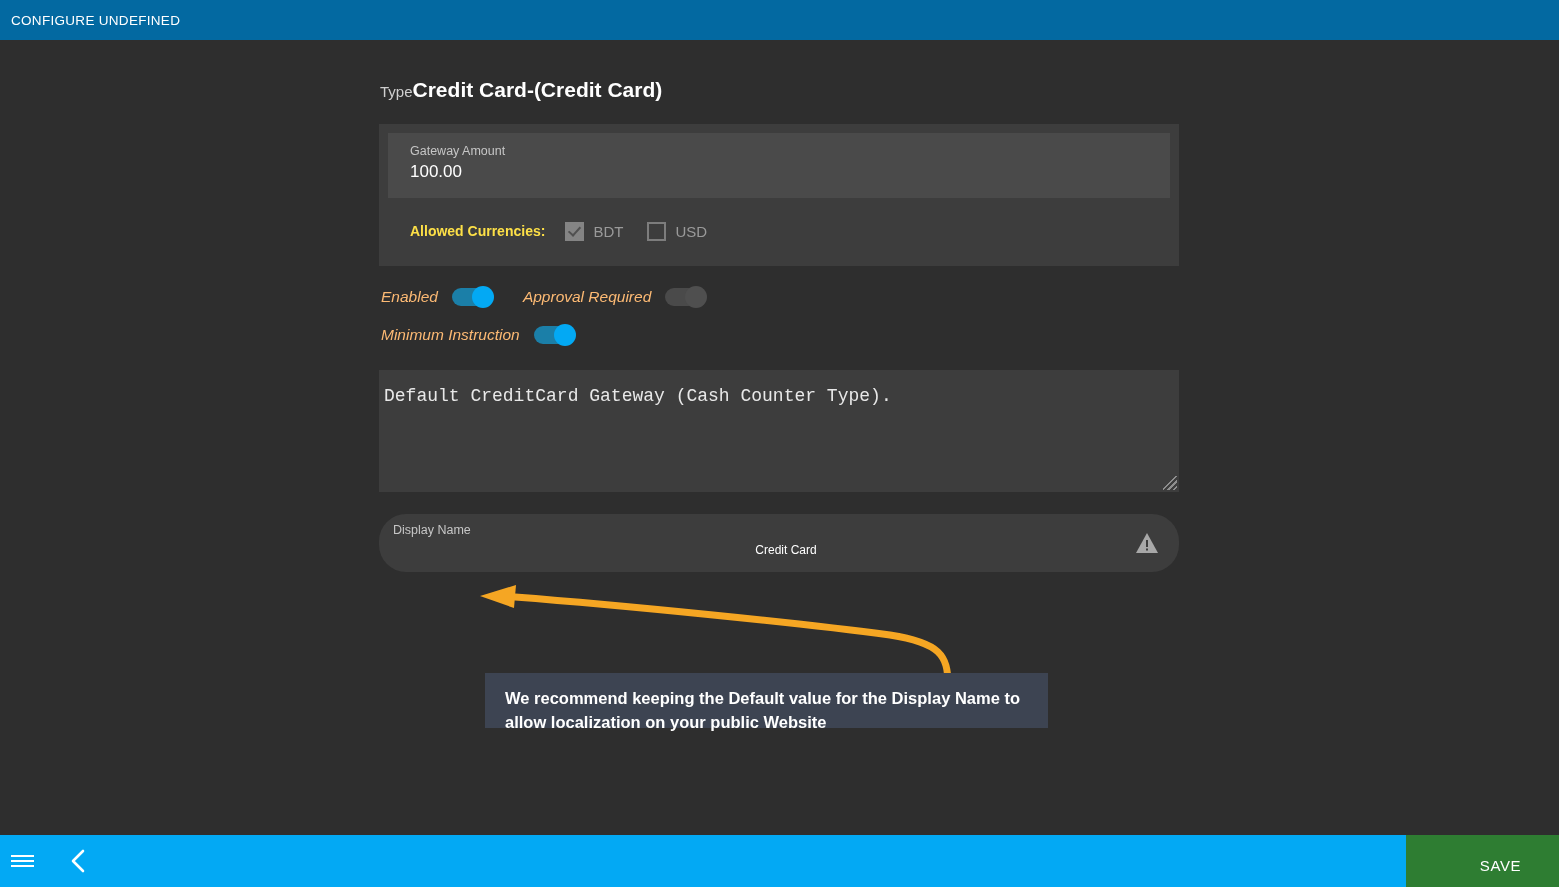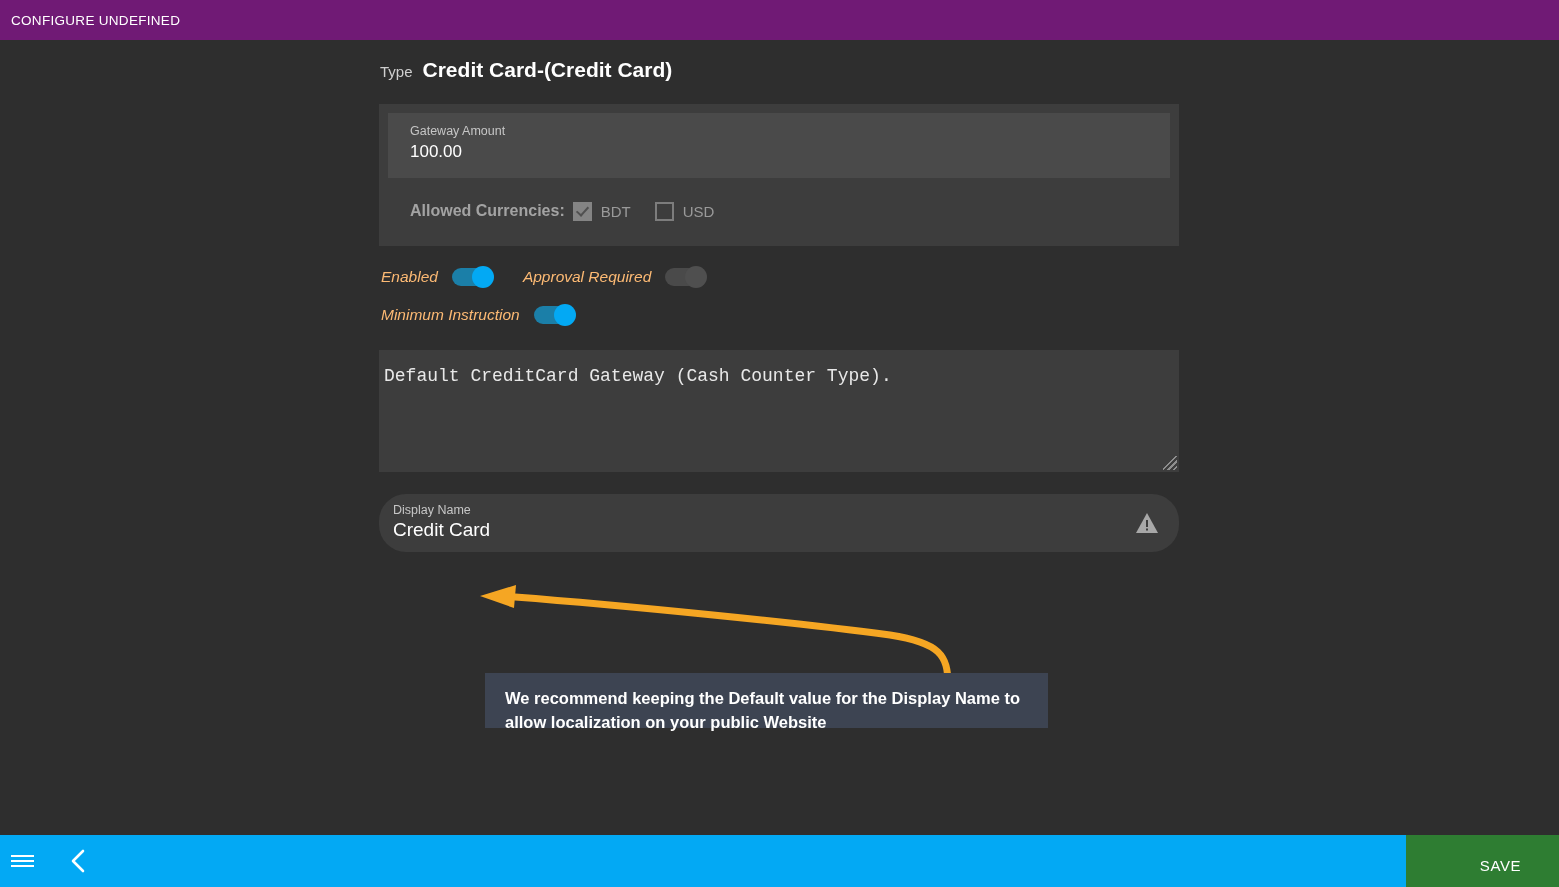--- a/index.html
+++ b/index.html
@@ -15,21 +15,21 @@
     position: relative;
     -webkit-font-smoothing: antialiased;
   }
 
   
   .topbar {
     position: absolute;
     top: 0; left: 0;
     width: 1559px;
     height: 40px;
-    background: #701a75;
+    background: #0369a1;
     display: flex;
     align-items: center;
   }
   .topbar-title {
     color: #ffffff;
     font-size: 13.5px;
     letter-spacing: 0.3px;
     padding-left: 11px;
     font-weight: 400;
   }
@@ -47,22 +47,22 @@
     position: absolute;
     left: 379px;
     top: 0;
     width: 800px;
   }
 
   
   .type-row {
     display: flex;
     align-items: baseline;
-    gap: 10px;
-    padding-top: 18px;
+    gap: 0;
+    padding-top: 38px;
     padding-left: 1px;
   }
   .type-label {
     color: #cfcfcf;
     font-size: 15px;
     font-weight: 400;
   }
   .type-value {
     color: #ffffff;
     font-size: 21px;
@@ -119,24 +119,24 @@
     justify-content: center;
   }
 
   .currencies-row {
     display: flex;
     align-items: center;
     height: 66px;
     padding-left: 22px;
   }
   .currencies-label {
-    color: #a3a3a3;
-    font-size: 16px;
+    color: #fde047;
+    font-size: 14px;
     font-weight: bold;
-    margin-right: 8px;
+    margin-right: 20px;
   }
   .cb-wrap {
     display: flex;
     align-items: center;
     margin-right: 24px;
   }
   .cb {
     width: 19px;
     height: 19px;
     box-sizing: border-box;
@@ -238,23 +238,24 @@
     position: relative;
     border-radius: 27px;
   }
   .dn-label {
     color: #c6c6c6;
     font-size: 12.5px;
     line-height: 14px;
   }
   .dn-value {
     color: #ffffff;
-    font-size: 19px;
+    font-size: 12px;
     line-height: 24px;
     margin-top: 1px;
+    text-align: center;
   }
   .warn-icon {
     position: absolute;
     right: 20px;
     top: 50%;
     transform: translateY(-50%);
     width: 24px;
     height: 22px;
   }
 

